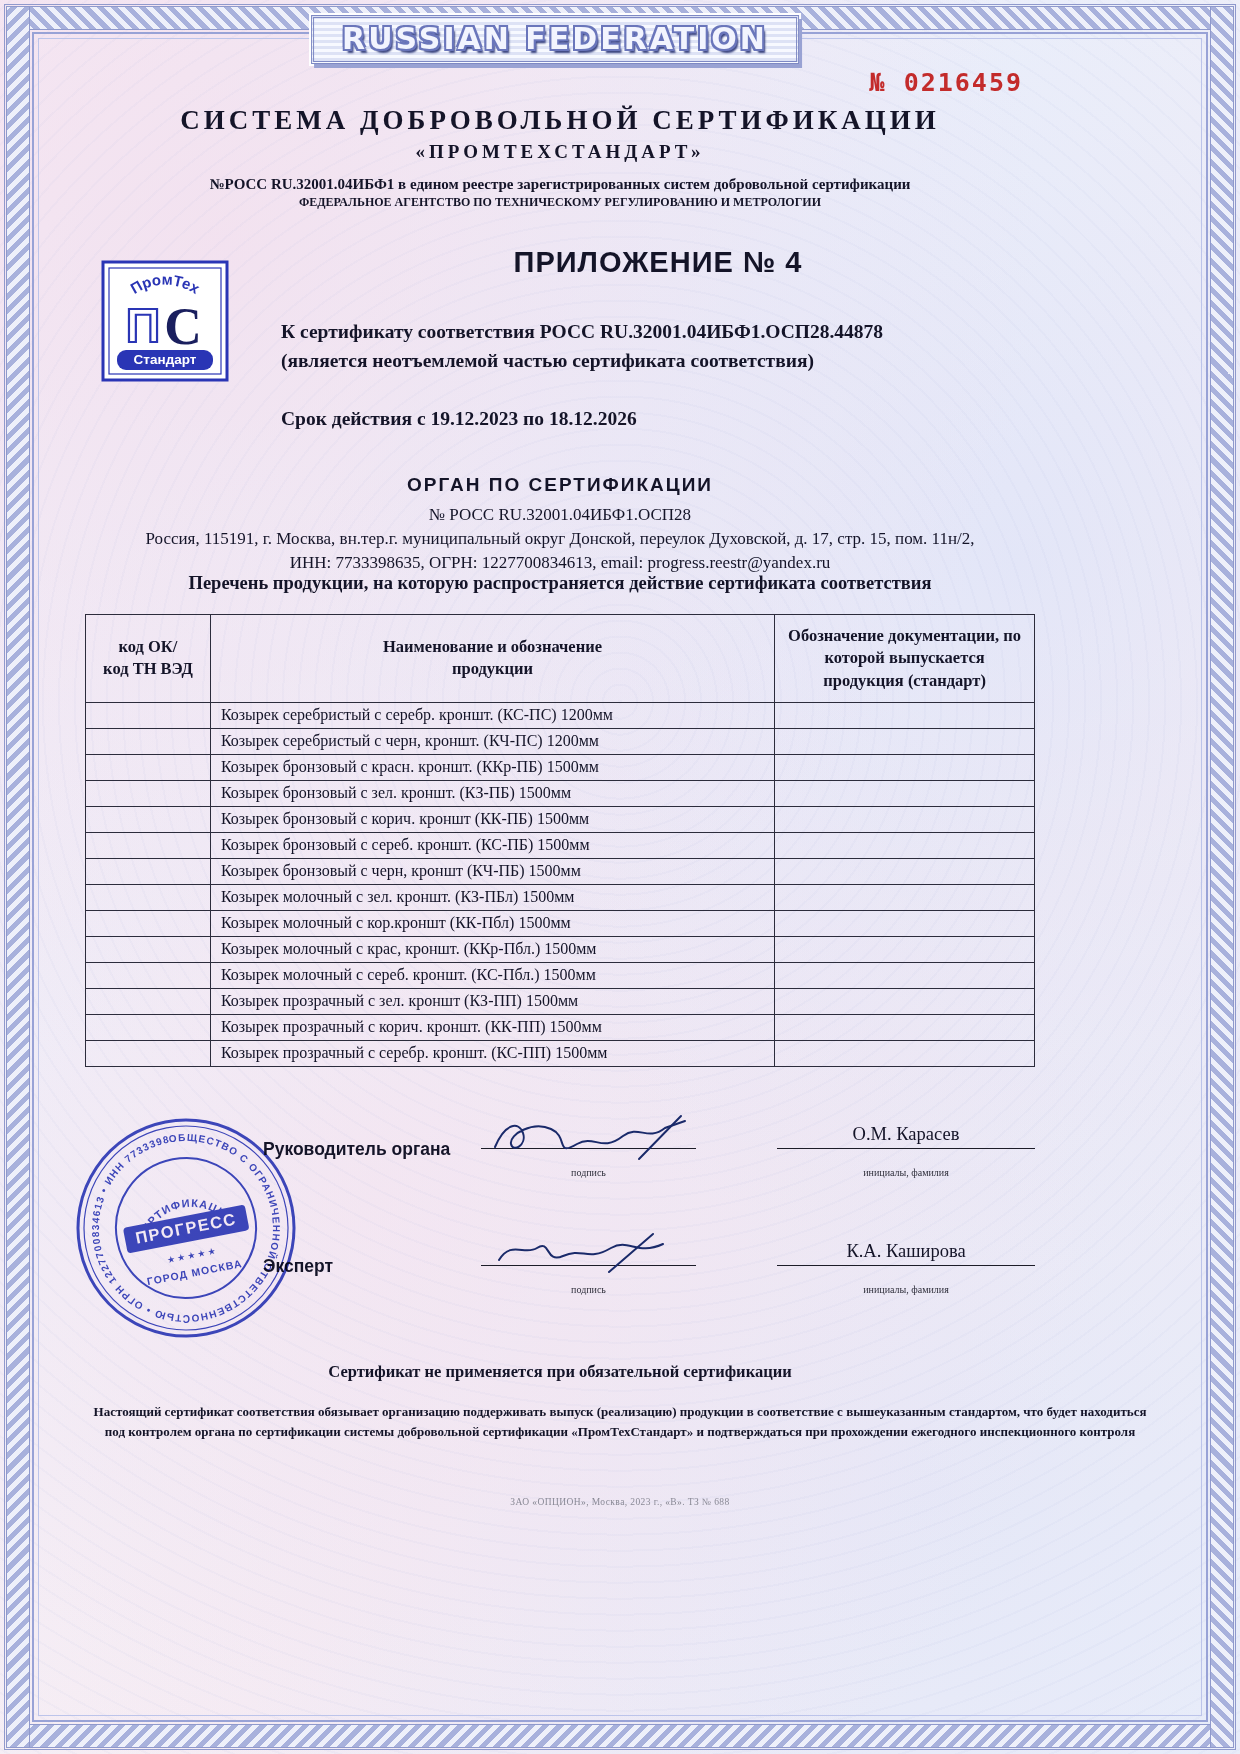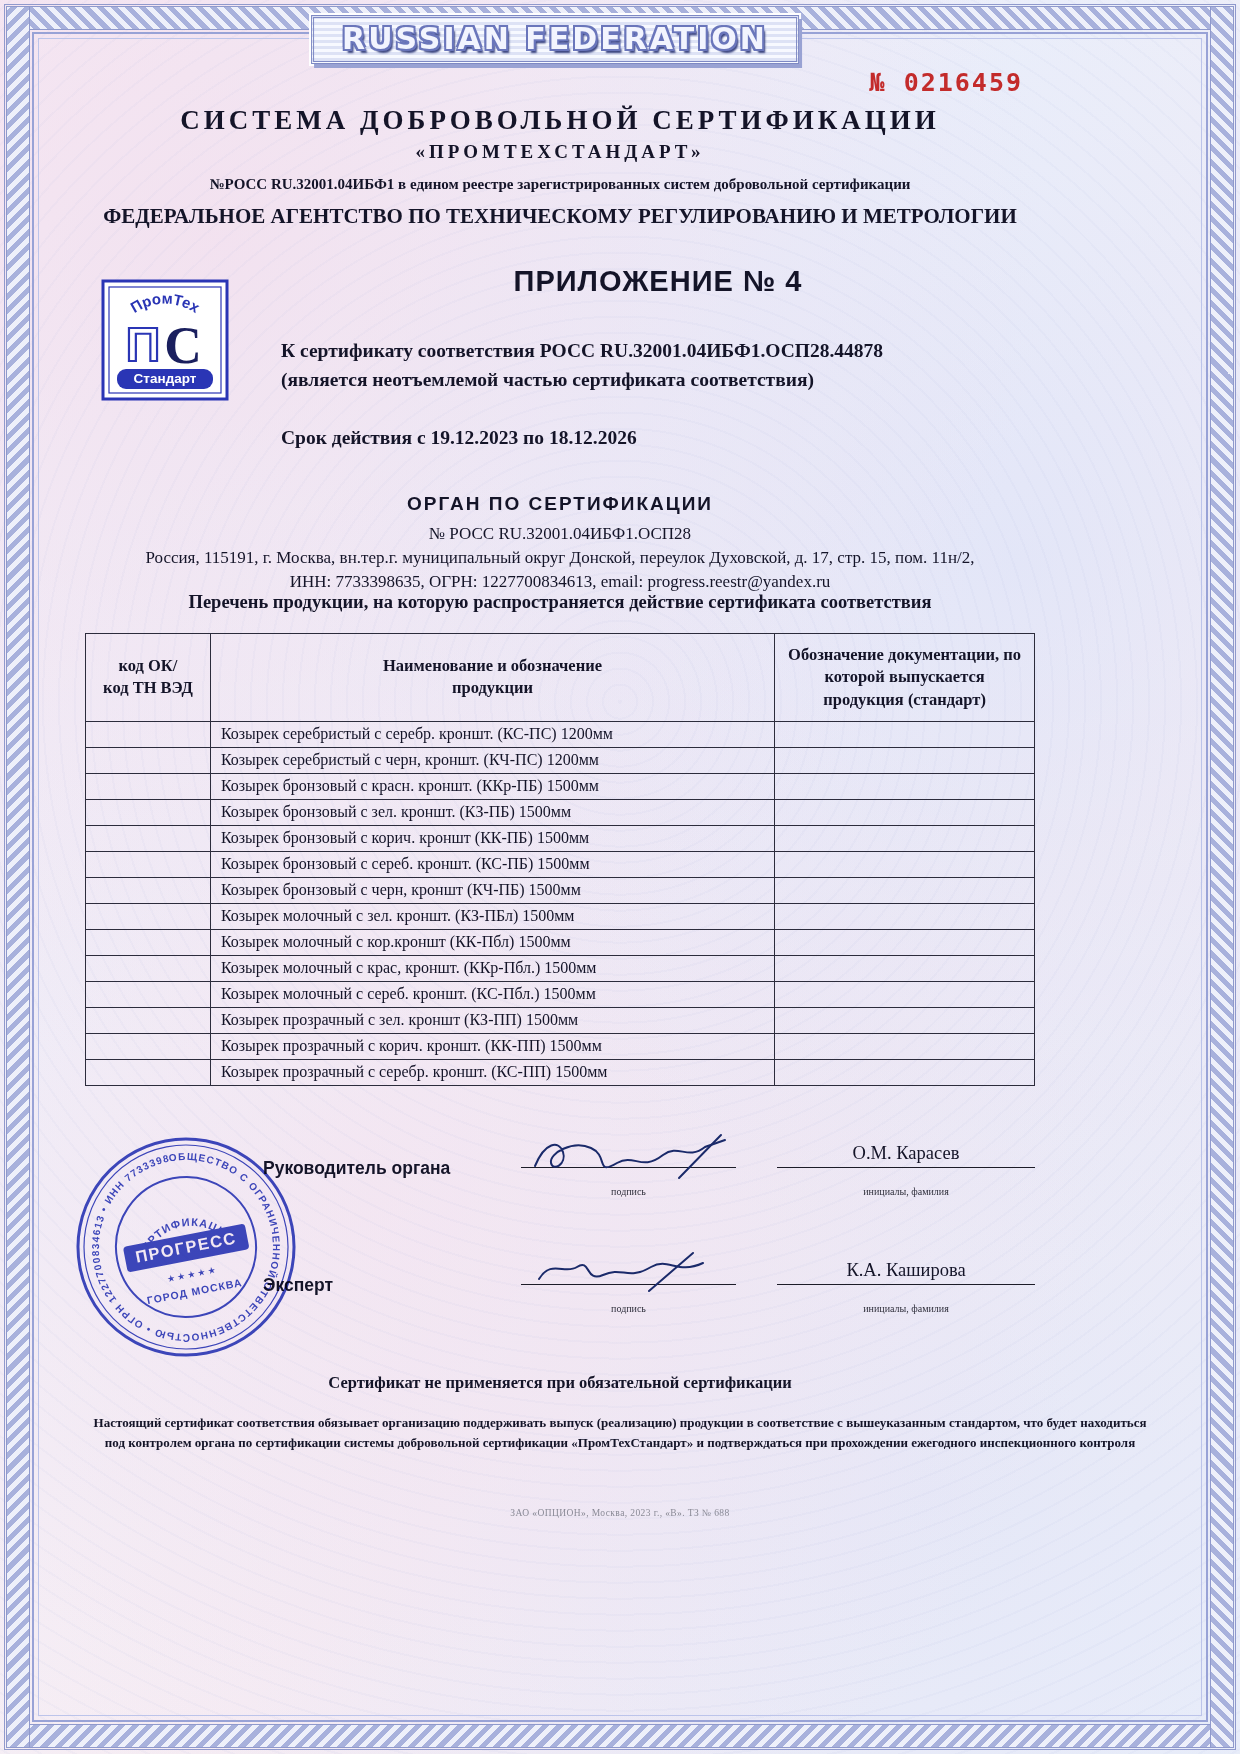--- a/index.html
+++ b/index.html
@@ -48,21 +48,21 @@
   .main { width:950px; }
 
   .cert-number {
     text-align:right; padding-right:12px;
     font-family:"DejaVu Sans Mono", monospace; font-weight:bold;
     font-size:25px; letter-spacing:2px; color:#c32b2b;
   }
   .sys1 { margin-top:8px;  text-align:center; font-size:27px; font-weight:bold; letter-spacing:4px; }
   .sys2 { margin-top:5px;  text-align:center; font-size:19px; font-weight:bold; letter-spacing:4px; }
   .registry { margin-top:13px; text-align:center; font-weight:bold; font-size:15px; }
-  .agency   { margin-top:11px;  text-align:center; font-weight:bold; font-size:21px; }
+  .agency   { margin-top:2px;  text-align:center; font-weight:bold; font-size:12px; }
 
   .appendix-row { margin-top:36px; display:flex; }
   .logo-box { flex:0 0 128px; width:128px; margin-left:16px; margin-top:14px; }
   .logo-box svg { width:128px; height:122px; display:block; }
   .appendix-text { flex:1; padding-left:52px; }
   .appendix-title {
     text-align:center; font-family:"Liberation Sans", sans-serif;
     font-weight:bold; font-size:29px; letter-spacing:1px; margin-bottom:42px;
   }
   .ref1 { font-size:19.5px; font-weight:bold; }
@@ -86,34 +86,34 @@
   .product-table td { font-size:16px; padding:2px 10px; height:26px; vertical-align:middle; }
   .col-code { width:125px; }
   .col-name { width:565px; }
   .col-doc  { width:260px; }
 
   .sign-area { position:relative; margin-top:44px; min-height:225px; }
   .stamp {
     position:absolute; left:-14px; top:2px; width:230px; height:230px;
     transform:rotate(-11deg); opacity:.9; z-index:2; mix-blend-mode:multiply;
   }
-  .sign-row { display:flex; align-items:flex-end; margin-left:178px;gap:40px; }
+  .sign-row { display:flex; align-items:flex-end; margin-left:178px; }
   .sign-row.expert { margin-top:50px; }
   .sign-label {
     flex:0 0 218px; font-family:"Liberation Sans", sans-serif;
     font-weight:bold; font-size:17.5px; padding-bottom:18px;
   }
   .sig-block { width:215px; text-align:center; }
   .sig-squiggle { display:block; margin:0 auto -17px; width:200px; height:54px; position:relative; z-index:1; }
   .sig-line { border-top:1.5px solid #1c1c28; }
   .sig-caption { font-size:10px; margin-top:18px; color:#30303c; }
   .name-block { width:258px; margin-left:auto; text-align:center; }
   .name-text { font-size:18.5px; margin-bottom:3px; }
 
-  .note  { margin-top:18px; text-align:center; font-weight:bold; font-size:16.5px; }
+  .note  { margin-top:26px; text-align:center; font-weight:bold; font-size:16.5px; }
   .legal { margin-top:20px; width:1070px; text-align:center; font-weight:bold; font-size:13px; line-height:1.55; }
   .print-info { margin-top:55px; text-align:center; font-size:9.5px; color:#8a8a96; letter-spacing:.4px; }
 </style>
 </head>
 <body>
 
 <div class="page">
 
   <div class="frame-outline"></div>
   <div class="edge top"></div>

